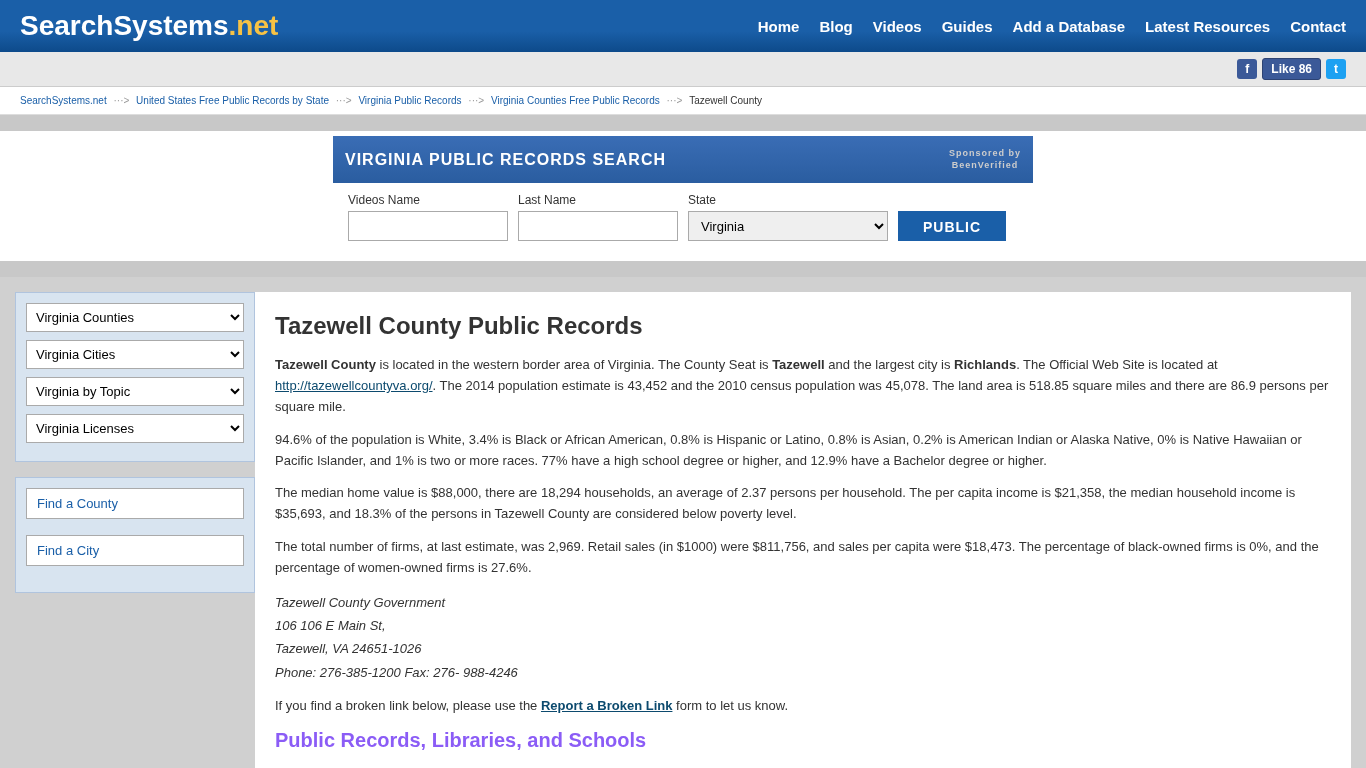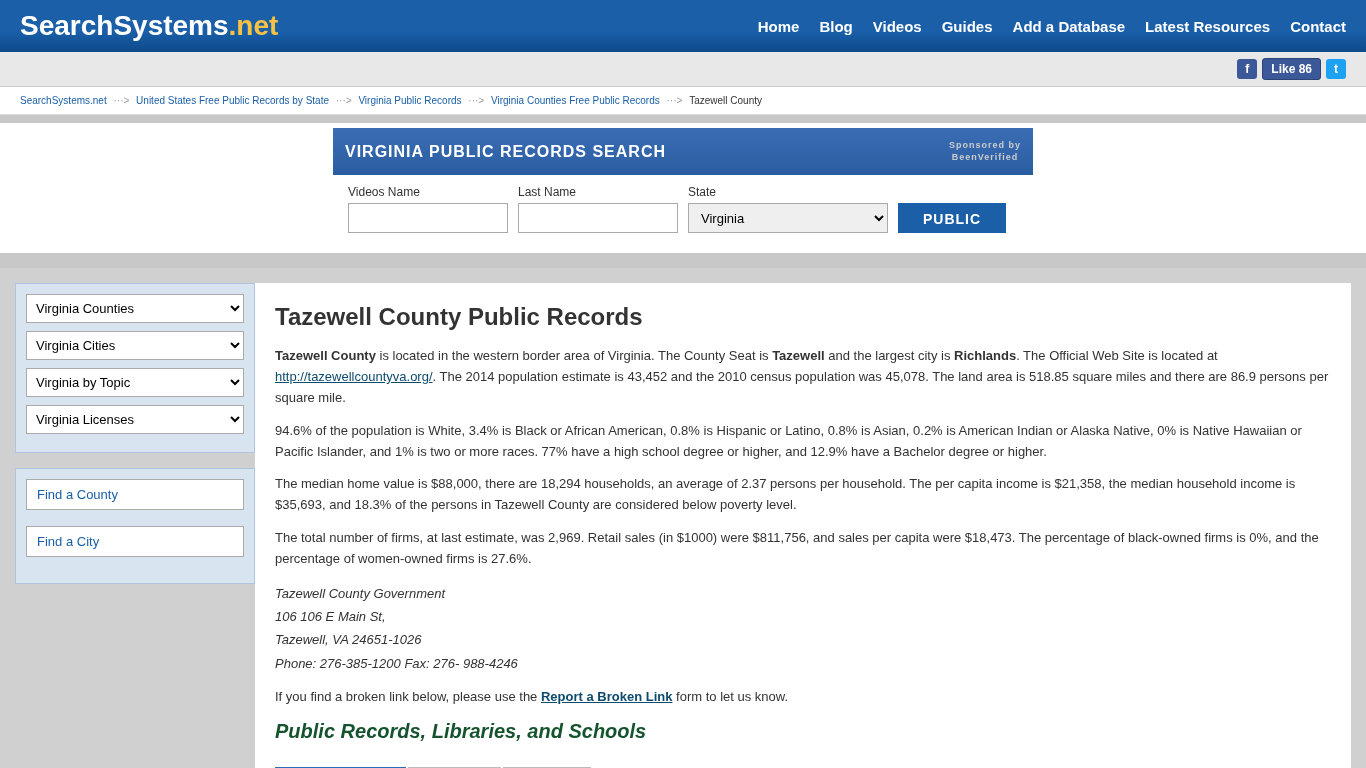--- a/index.html
+++ b/index.html
@@ -190,23 +190,22 @@
     }
     .broken-link-notice {
       font-size: 13px;
       color: #333;
       margin-bottom: 15px;
     }
     .broken-link-notice a { color: #1a5fa8; font-weight: bold; }
     #content h2 {
       font-size: 20px;
       font-weight: bold;
-      color: #14532d;
+      color: #8b5cf6;
       margin-bottom: 24px;
-      font-style: italic;
     }
     .tabs-row {
       display: flex;
       gap: 2px;
       margin-top: 5px;
     }
     .tab-btn {
       padding: 8px 18px;
       font-size: 13px;
       border: none;
@@ -216,21 +215,21 @@
     .tab-btn.active { background: #2a6db5; color: #fff; }
     .tab-btn.inactive { background: #d0d0d0; color: #444; border: 1px solid #bbb; }
 
     
     #search-outer {
       background: #fff;
       margin: 0 0 15px 0;
     }
     #search-inner {
       max-width: 700px;
-      margin: 8px auto;
+      margin: 16px auto;
       padding: 5px 0 10px 0;
     }
   </style>
 </head>
 <body>
 
 <div id="header">
   <div id="logo">
     <span>SearchSystems</span><span class="net">.net</span>
   </div>

